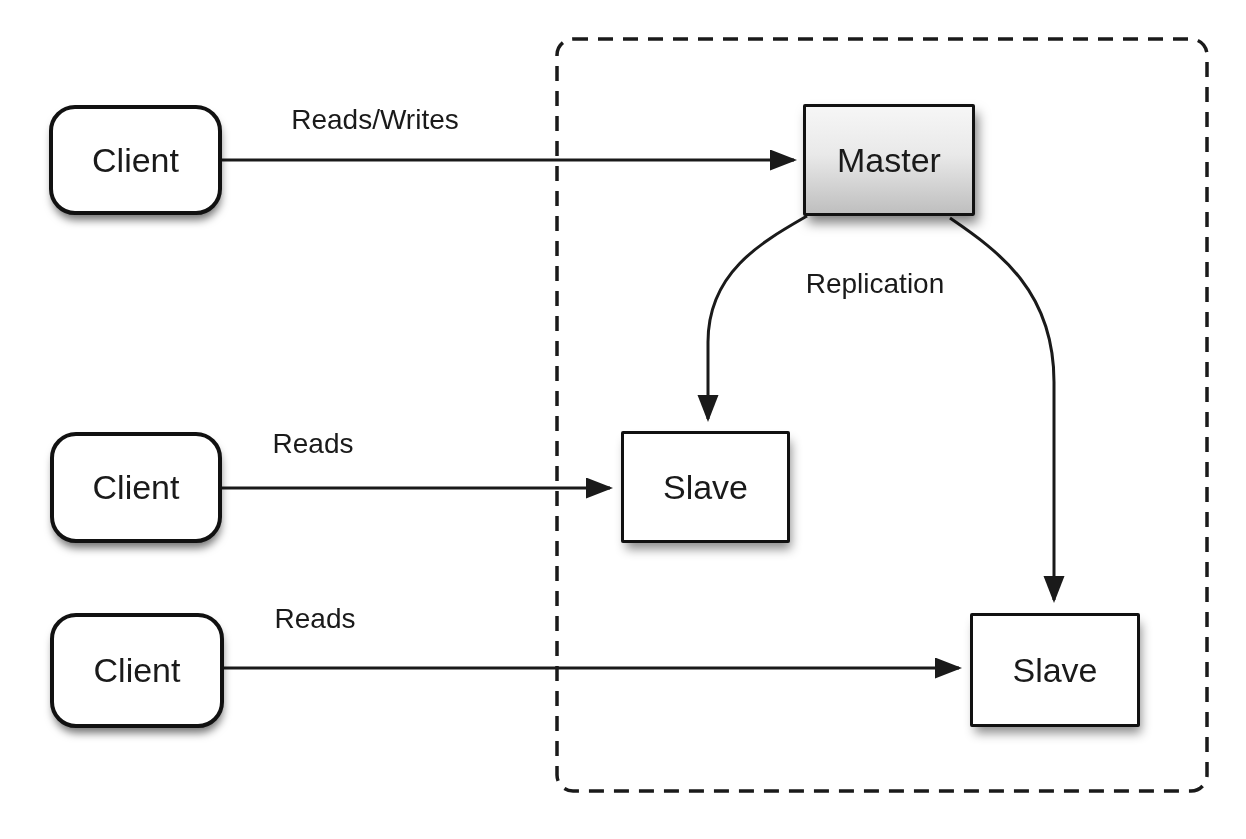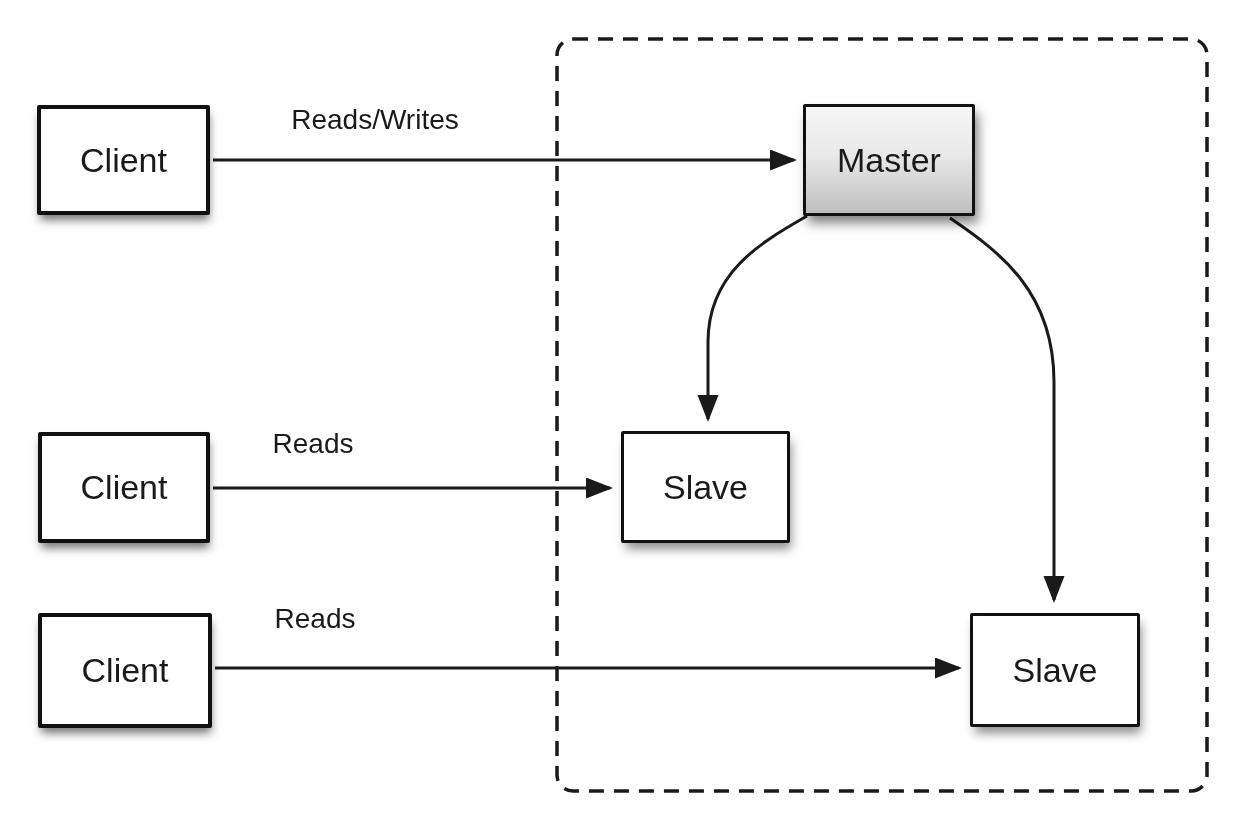--- a/index.html
+++ b/index.html
@@ -26,23 +26,24 @@
     box-sizing: border-box;
     display: flex;
     align-items: center;
     justify-content: center;
     font-size: 34px;
     color: #1a1a1a;
     background: #ffffff;
     border: 3px solid #111111;
   }
   .client {
-    border-radius: 2px;
+    border-radius: 26px;
     border-width: 4px;
     box-shadow: 1px 7px 9px -2px rgba(0,0,0,0.55);
+    margin-left: 12px;
   }
   .server {
     border-radius: 2px;
     box-shadow: 3px 8px 10px -2px rgba(0,0,0,0.45);
   }
   .master {
     background: linear-gradient(to bottom, #f6f6f6 0%, #e9e9e9 45%, #bfbfbf 100%);
     box-shadow: 4px 8px 12px -1px rgba(0,0,0,0.5);
   }
   .edge-label {
@@ -101,14 +102,15 @@
   <div class="node server" style="left:970px; top:613px; width:170px; height:114px;">
     <span>Slave</span>
   </div>
 
   <div class="edge-label" style="left:375px; top:104px;">Reads/Writes</div>
 
   <div class="edge-label" style="left:313px; top:428px;">Reads</div>
 
   <div class="edge-label" style="left:315px; top:603px;">Reads</div>
 
+  <div class="edge-label" style="left:875px; top:268px;">Replication</div>
 
 </div>
 
 </body></html>

